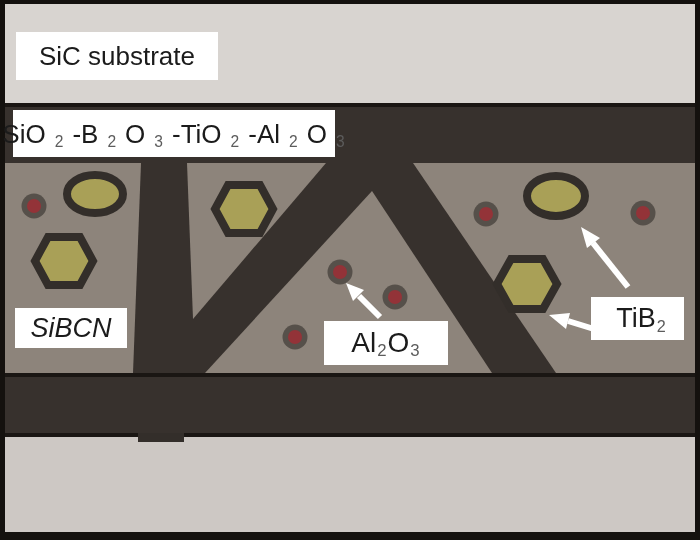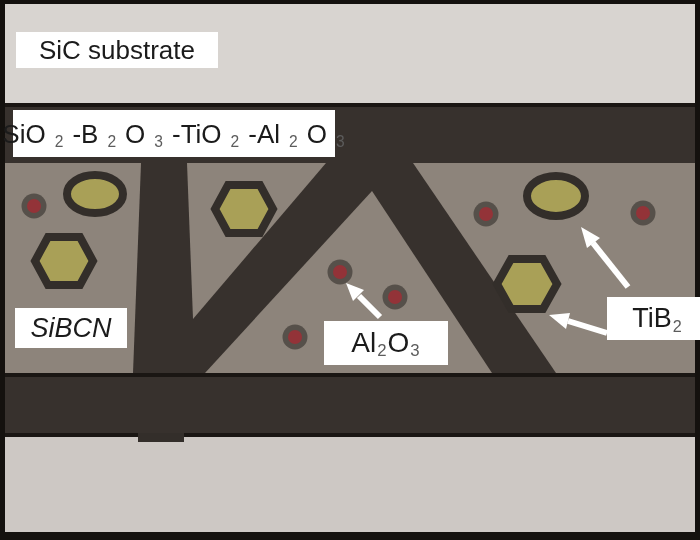--- a/index.html
+++ b/index.html
@@ -35,25 +35,25 @@
     color:var(--label-text);
     display:flex;align-items:center;justify-content:center;
     line-height:1;white-space:nowrap;
   }
   .label .sub{
     font-size:0.60em;
     color:var(--subscript-gray);
     position:relative;top:0.5em;
     padding:0 1px;
   }
-  #substrate-label{left:16px;top:32px;width:202px;height:36px;font-size:26px;}
+  #substrate-label{left:16px;top:32px;width:202px;height:48px;font-size:26px;}
   #glass-label{left:13px;top:110px;width:322px;height:47px;font-size:26px;gap:8px;}
   #matrix-label{left:15px;top:308px;width:112px;height:40px;font-size:27px;font-style:italic;}
   #alumina-label{left:324px;top:321px;width:124px;height:44px;font-size:28px;}
-  #boride-label{left:607px;top:297px;width:85px;height:43px;font-size:27px;padding-left:8px;}
+  #boride-label{left:591px;top:297px;width:85px;height:43px;font-size:27px;padding-left:8px;}
 </style>
 </head>
 <body>
 
 <div class="figure">
 
   <div class="band substrate-top"></div>
   <div class="band hline1"></div>
   <div class="band interlayer"></div>
   <div class="band midzone"></div>

